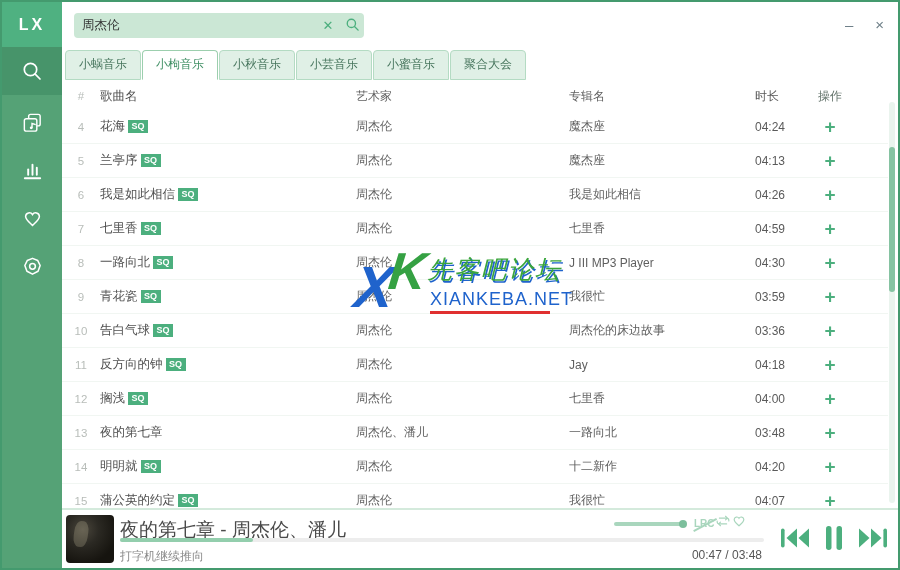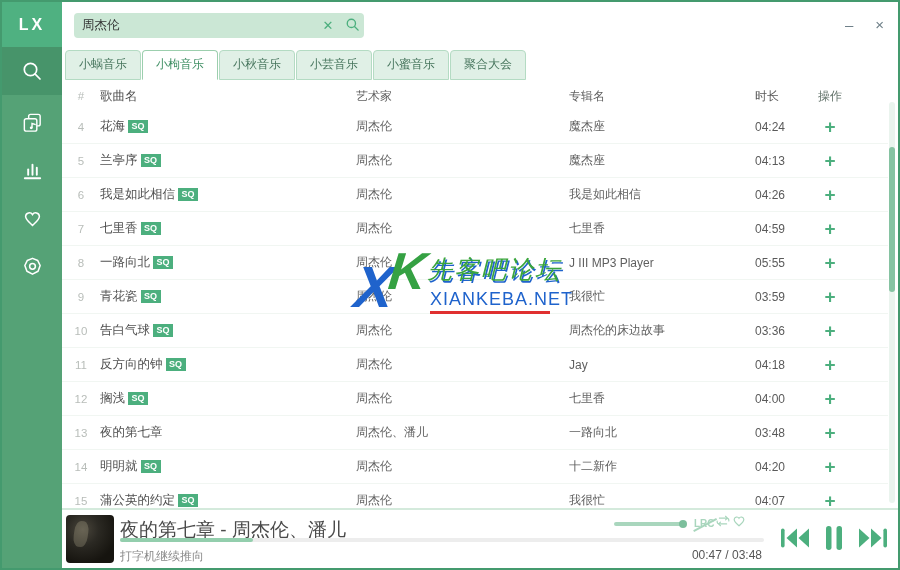--- a/index.html
+++ b/index.html
@@ -194,21 +194,21 @@
           <div class="c artist">周杰伦</div>
           <div class="c album">七里香</div>
           <div class="c dur">04:59</div>
           <div class="c act"><span class="plus">+</span></div>
         </div>
         <div class="row">
           <div class="c num">8</div>
           <div class="c title">一路向北<span class="badge">SQ</span></div>
           <div class="c artist">周杰伦</div>
           <div class="c album">J III MP3 Player</div>
-          <div class="c dur">05:55</div>
+          <div class="c dur">04:30</div>
           <div class="c act"><span class="plus">+</span></div>
         </div>
         <div class="row">
           <div class="c num">9</div>
           <div class="c title">青花瓷<span class="badge">SQ</span></div>
           <div class="c artist">周杰伦</div>
           <div class="c album">我很忙</div>
           <div class="c dur">03:59</div>
           <div class="c act"><span class="plus">+</span></div>
         </div>

